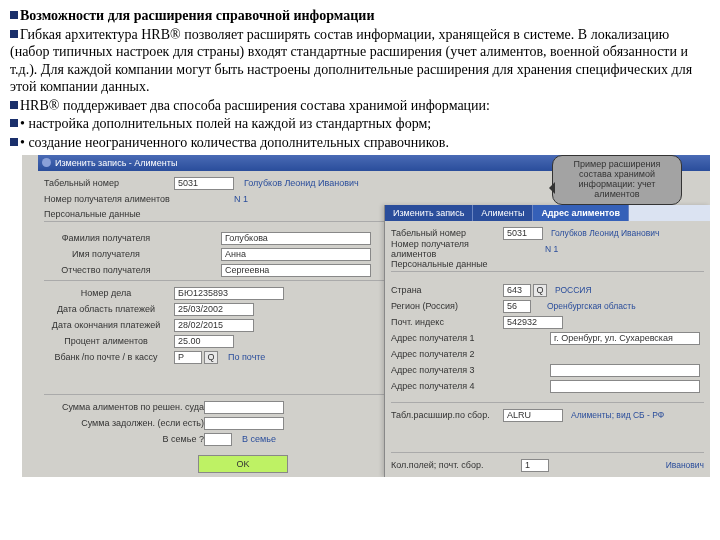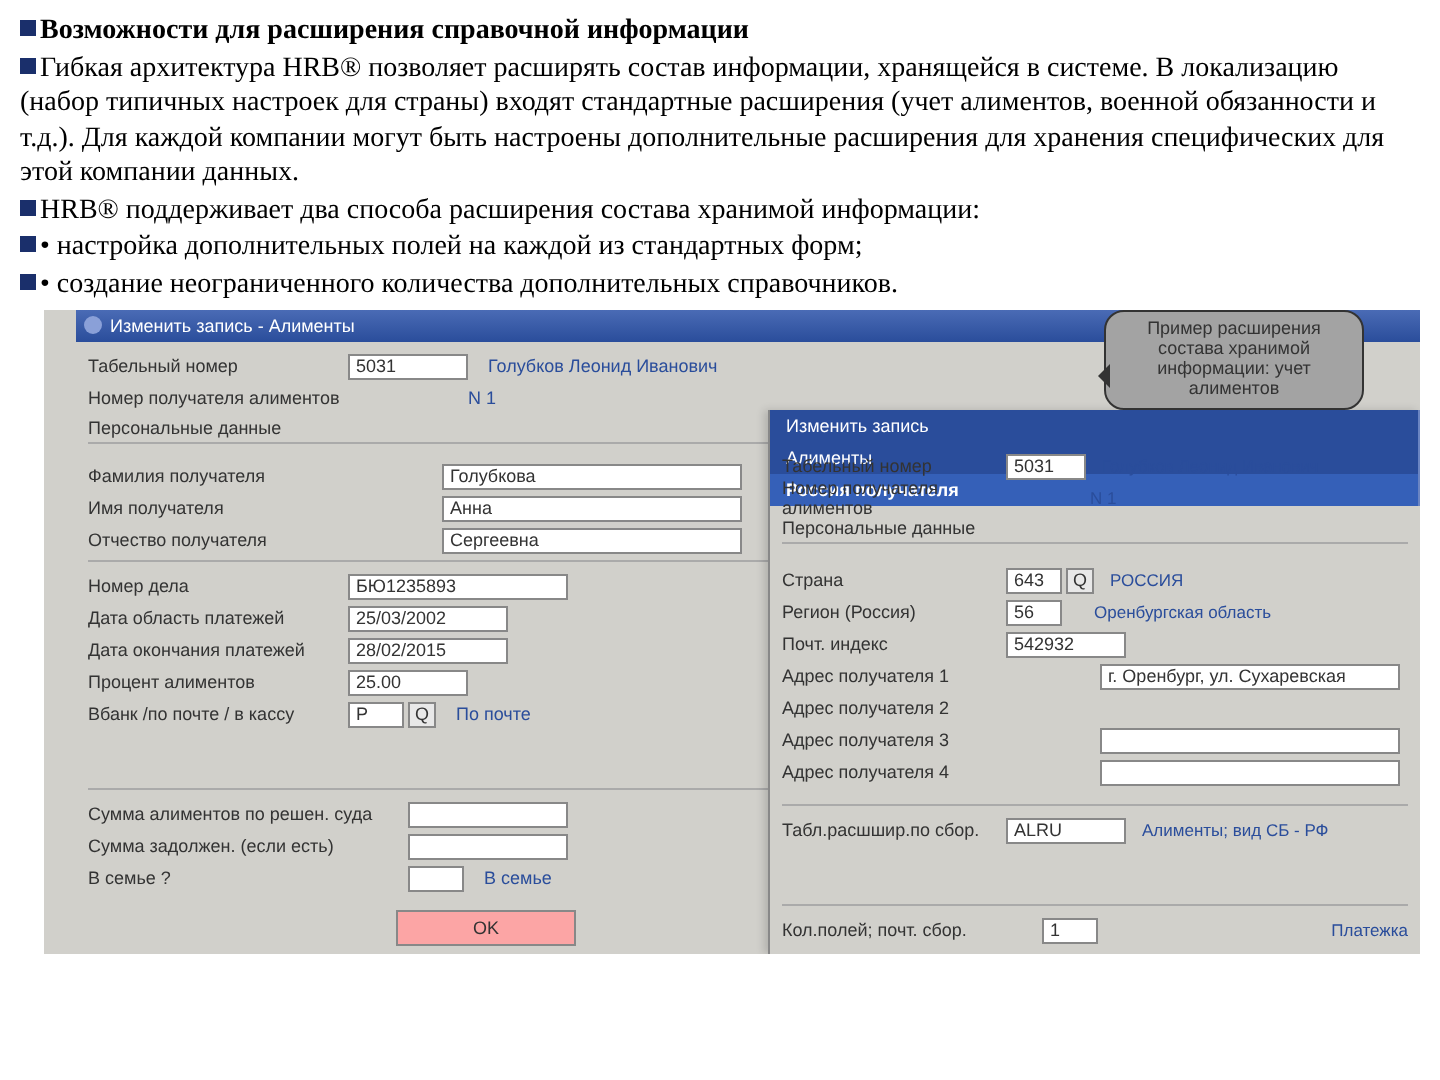--- a/index.html
+++ b/index.html
@@ -15,31 +15,31 @@
   .titlebar::before { content: ""; display: inline-block; width: 9px; height: 9px; background: #8aa0d8; border-radius: 50%; margin-right: 4px; vertical-align: -1px; }
   .toprows { background: #d1d0cb; padding: 4px 6px; }
   .row { display: flex; align-items: center; height: 16px; }
   .lbl { width: 130px; color: #333; }
   .fld { background: #fff; border: 1px solid #888; height: 13px; padding: 0 3px; line-height: 11px; }
   .w40 { width: 40px; } .w60 { width: 60px; } .w80 { width: 80px; } .w110 { width: 110px; } .w150 { width: 150px; margin-left: 47px; } .w28 { width: 28px; }
   .link { color: #2a4d9b; margin-left: 10px; font-size: 9px; }
   .sep { height: 1px; background: #aaa; margin: 2px 0 4px 0; }
   .grouphdr { color: #333; margin: 2px 0; }
   .leftform { padding: 0 6px; width: 370px; }
-  .leftform .row .lbl { width: 130px; text-align: left; padding-right: 6px; }
+  .leftform .row .lbl { width: 130px; text-align: center; padding-right: 6px; }
   .qbtn { width: 14px; height: 13px; border: 1px solid #888; background: #e8e8e8; text-align: center; line-height: 11px; font-size: 9px; margin-left: 2px; }
-  .bottom { position: absolute; left: 6px; bottom: 30px; }
+  .bottom { position: absolute; left: 6px; bottom: 30px; text-align: right; }
   .bottom .row .lbl { width: 160px; }
-  .okbtn { position: absolute; left: 160px; bottom: 4px; width: 90px; height: 18px; background: #fca5a5; border: 1px solid #888; text-align: center; line-height: 16px; }
+  .okbtn { position: absolute; left: 160px; bottom: 4px; width: 90px; height: 18px; background: #bef264; border: 1px solid #888; text-align: center; line-height: 16px; }
   
   .callout { position: absolute; right: 28px; top: 0px; width: 130px; background: #a3a3a3; border: 1px solid #333; border-radius: 10px; padding: 4px 6px; font-size: 9px; text-align: center; line-height: 1.1; z-index: 5; }
   .callout::after { content: ""; position: absolute; left: -10px; bottom: 10px; border: 6px solid transparent; border-right-color: #333; }
   
   .win2 { position: absolute; right: 0; top: 50px; width: 326px; height: 272px; background: #d1d0cb; border-left: 1px solid #888; box-shadow: -2px 0 4px rgba(0,0,0,0.15); }
-  .tabs { display: flex; background: #dbe3f2; height: 16px; flex-direction: column; }
+  .tabs { display: flex; background: #dbe3f2; height: 16px; }
   .tab { padding: 1px 8px; font-size: 9px; color: #fff; background: #2a4d9b; border-right: 1px solid #6b85c2; line-height: 14px; }
   .tab.sel { background: #3560b8; font-weight: bold; }
   .w2body { padding: 4px 6px; }
   .w2body .row .lbl { width: 112px; }
   .rlink { color: #2a4d9b; margin-left: 8px; font-size: 8.5px; }
   .foot { position: absolute; left: 6px; right: 6px; bottom: 4px; }
 </style>
 </head>
 <body>
 
@@ -122,21 +122,21 @@
       </div>
       <div class="okbtn">OK</div>
     </div>
 
     <div class="callout">Пример расширения состава хранимой информации: учет алиментов</div>
 
     <div class="win2">
       <div class="tabs">
         <div class="tab">Изменить запись</div>
         <div class="tab">Алименты</div>
-        <div class="tab sel">Россия получателя</div>
+        <div class="tab sel">Адрес алиментов</div>
       </div>
       <div class="w2body">
         <div class="row">
             <span class="lbl">Табельный номер</span>
             <span class="fld w40">5031</span>
             <span class="rlink">Голубков Леонид Иванович</span>
           </div>
         <div class="row">
             <span class="lbl">Номер получателя алиментов</span>
             <span class="rlink" style="margin-left:42px">N 1</span>
@@ -179,18 +179,18 @@
             <span class="lbl">Табл.расшшир.по сбор.</span>
             <span class="fld w60">ALRU</span>
             <span class="rlink">Алименты; вид СБ - РФ</span>
           </div>
       </div>
       <div class="foot">
         <div class="sep"></div>
         <div class="row">
             <span class="lbl">Кол.полей; почт. сбор.</span>
             <span class="fld w28">1</span>
-            <span class="rlink" style="margin-left:auto">Платежка</span>
+            <span class="rlink" style="margin-left:auto">Иванович</span>
           </div>
       </div>
     </div>
   </div>
 </div>
 
 </body></html>

